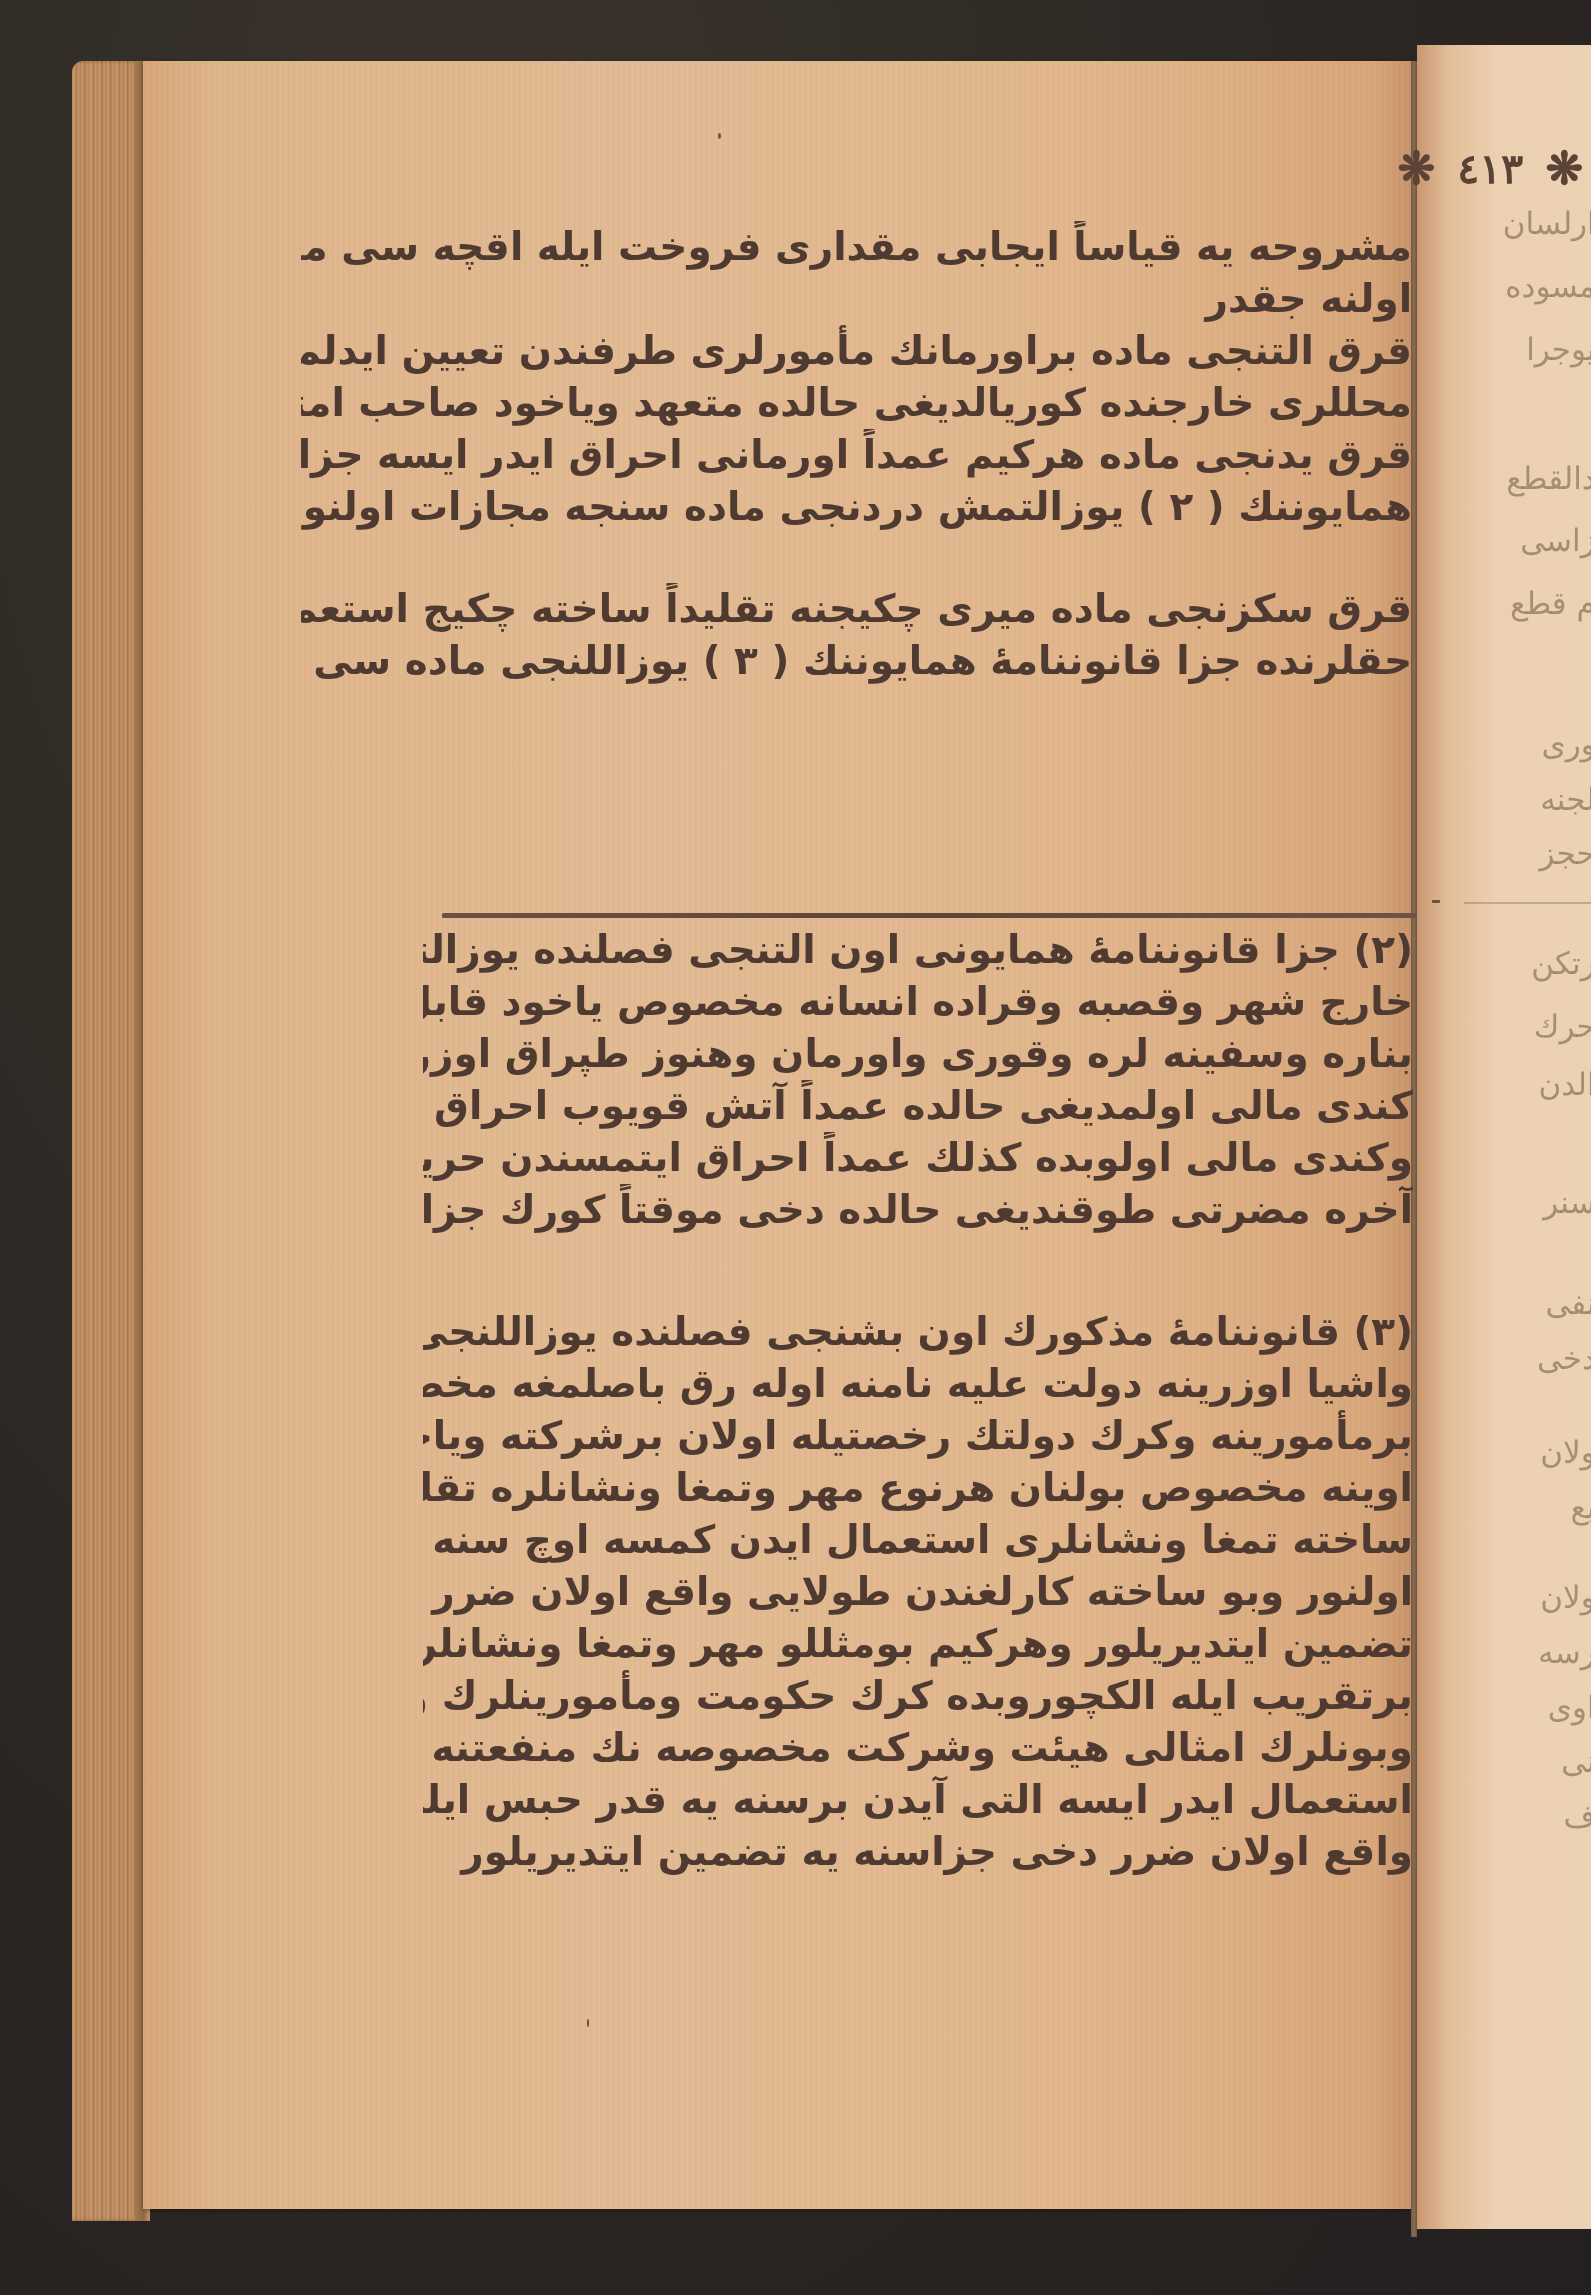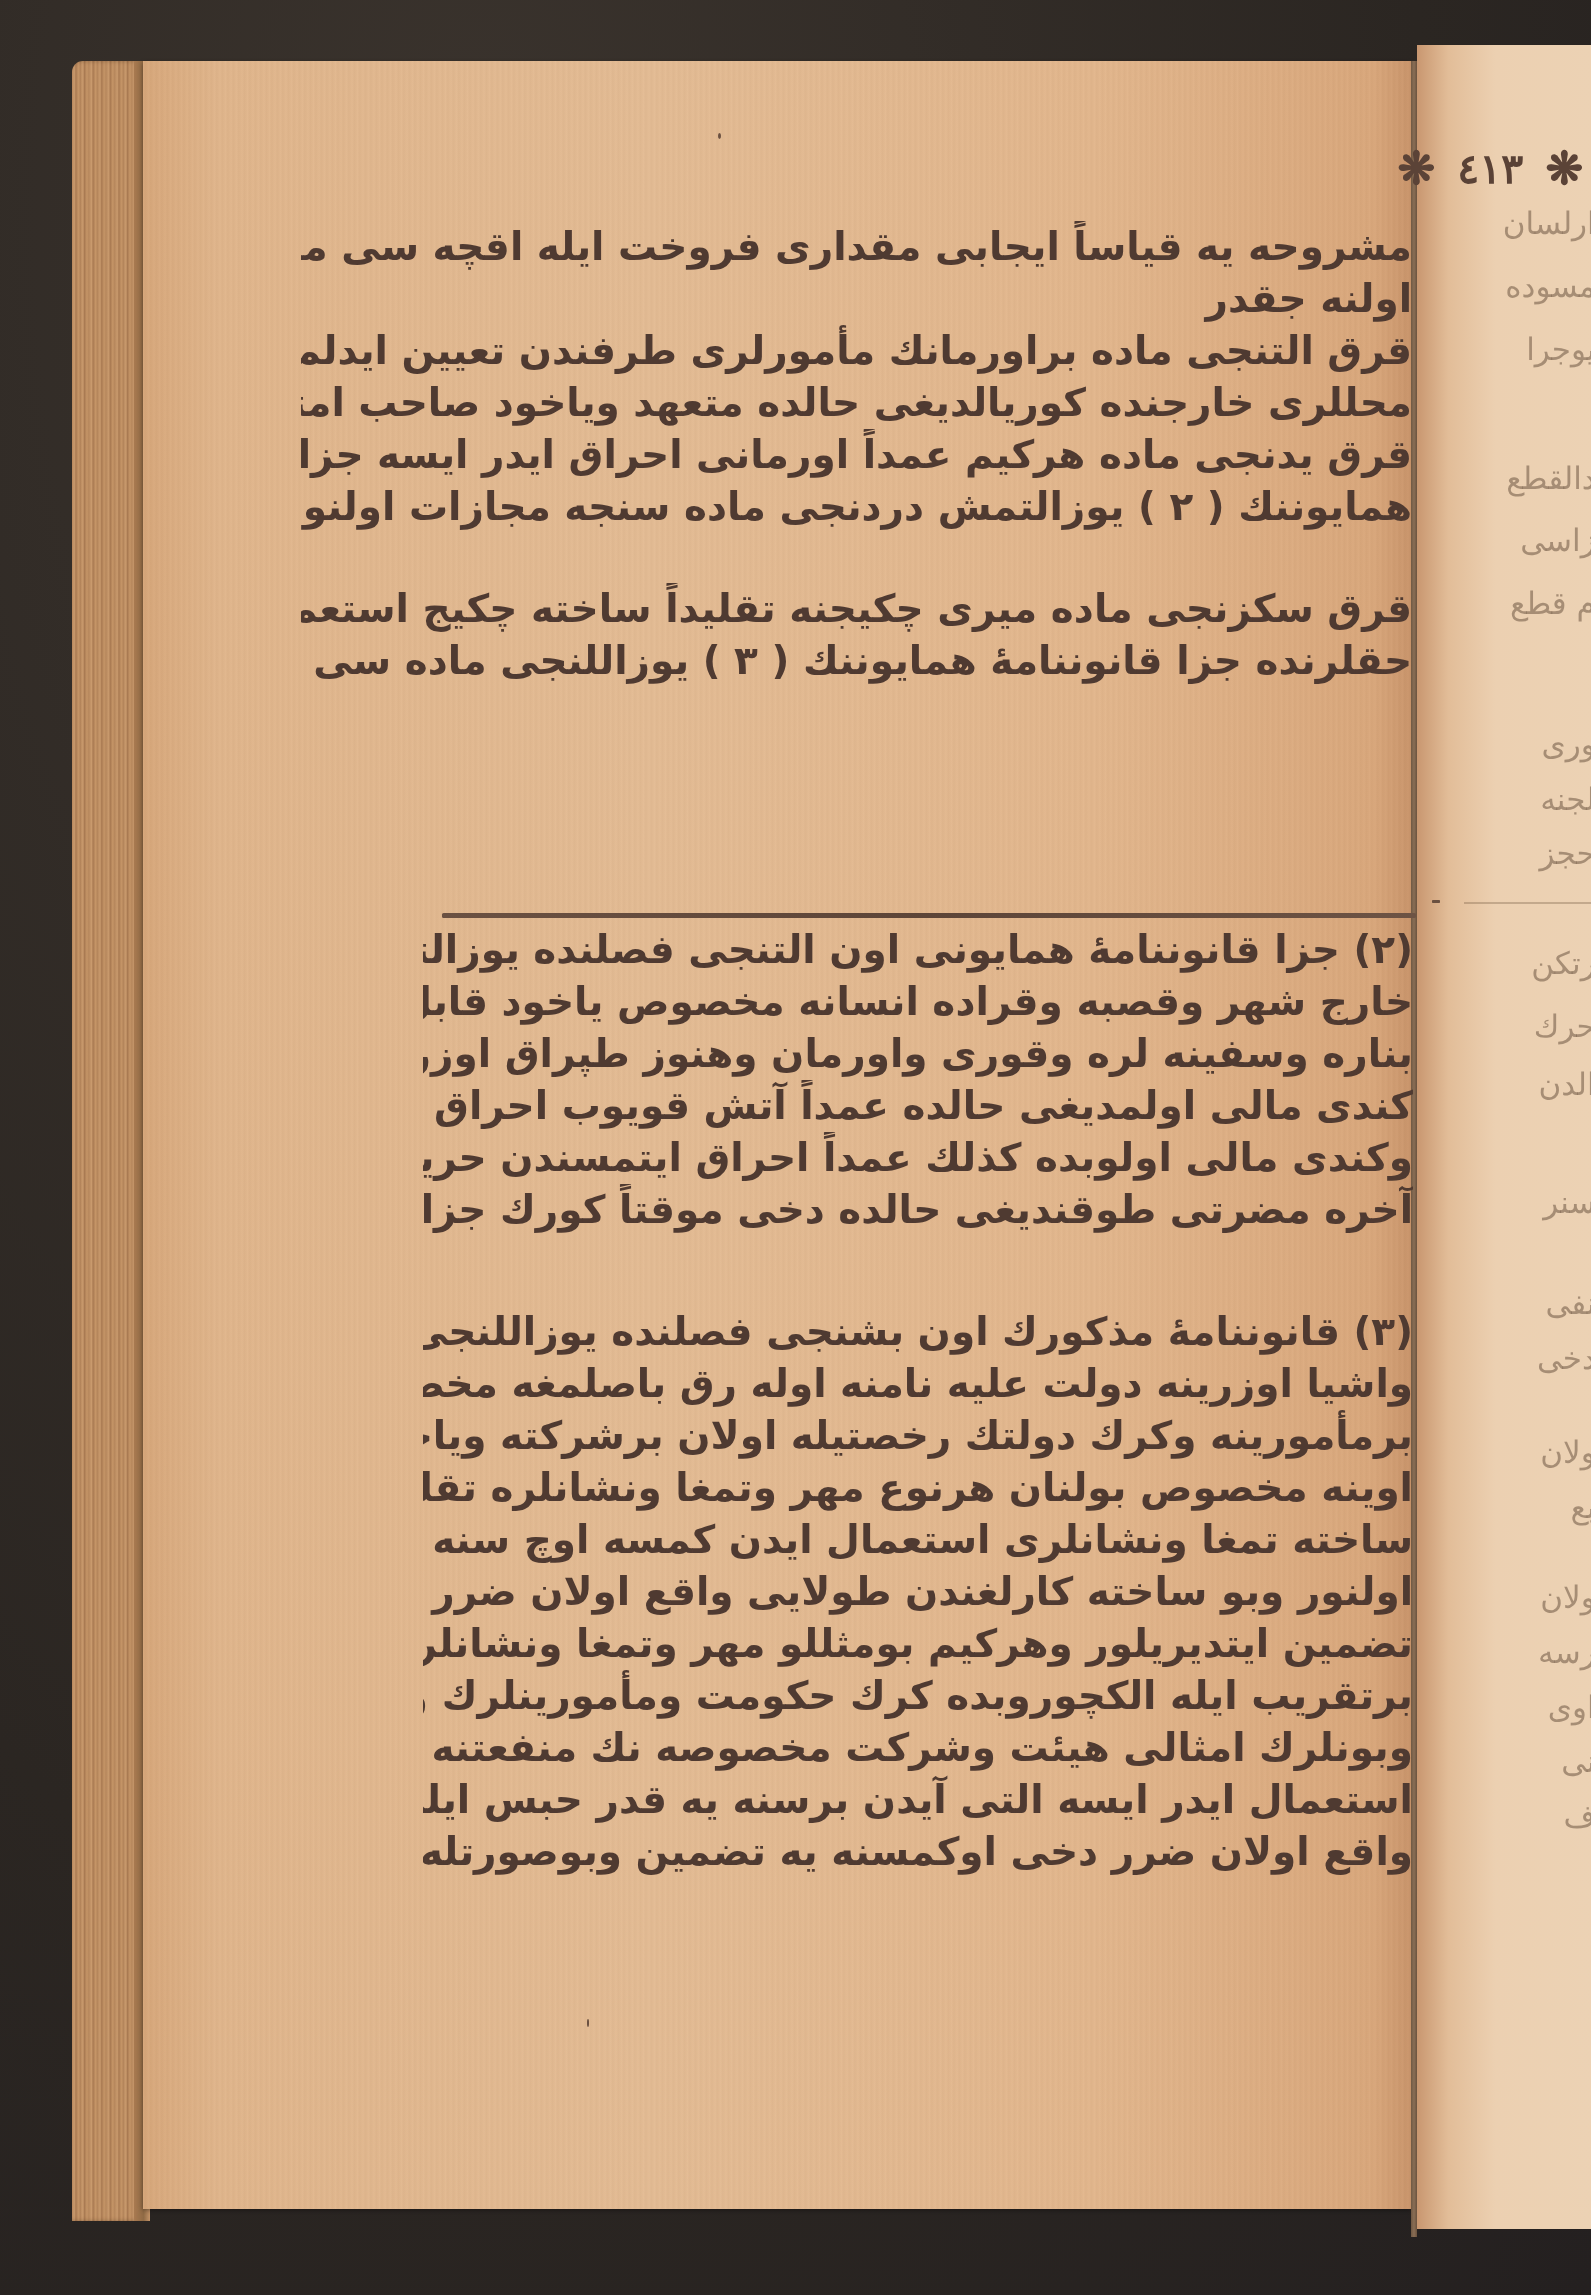--- a/index.html
+++ b/index.html
@@ -244,20 +244,20 @@
     <span class="text-line">(٣) قانوننامهٔ مذكورك اون بشنجى فصلنده يوزاللنجى ماده هر نوع امتعه</span>
     <span class="text-line">واشيا اوزرينه دولت عليه نامنه اوله رق باصلمغه مخصوص اولان وكرك</span>
     <span class="text-line">برمأمورينه وكرك دولتك رخصتيله اولان برشركته وياخود برتجارت</span>
     <span class="text-line">اوينه مخصوص بولنان هرنوع مهر وتمغا ونشانلره تقليد وياخود اومقوله</span>
     <span class="text-line">ساخته تمغا ونشانلرى استعمال ايدن كمسه اوچ سنه حبس ايله مجازات</span>
     <span class="text-line">اولنور وبو ساخته كارلغندن طولايى واقع اولان ضرر كندوسنه</span>
     <span class="text-line">تضمين ايتديريلور   وهركيم بومثللو مهر وتمغا ونشانلرك اصللرينى</span>
     <span class="text-line">برتقريب ايله الكچوروبده كرك حكومت ومأمورينلرك وكرك برجمعيت تجارتك</span>
     <span class="text-line">وبونلرك امثالى هيئت وشركت مخصوصه نك منفعتنه مضر اوله جق حالده</span>
     <span class="text-line">استعمال ايدر ايسه التى آيدن برسنه يه قدر حبس ايله تأديب قلنور وبوصورتله</span>
-    <span class="text-line short">واقع اولان ضرر دخى اوكمسنه يه تضمين وبوصورتله</span>
+    <span class="text-line short">واقع اولان ضرر دخى جزاسنه يه تضمين ايتديريلور</span>
   </div>
 </div>
 
 <div class="speck" style="left:718px; top:133px; width:3.1px; height:6.3px;"></div>
 <div class="speck" style="left:587px; top:2019px; width:2.3px; height:7.8px;"></div>
 <div class="speck" style="left:1432px; top:900px; width:7.8px; height:3.1px; border-radius:0.8px;"></div>
 
 
 </body></html>

